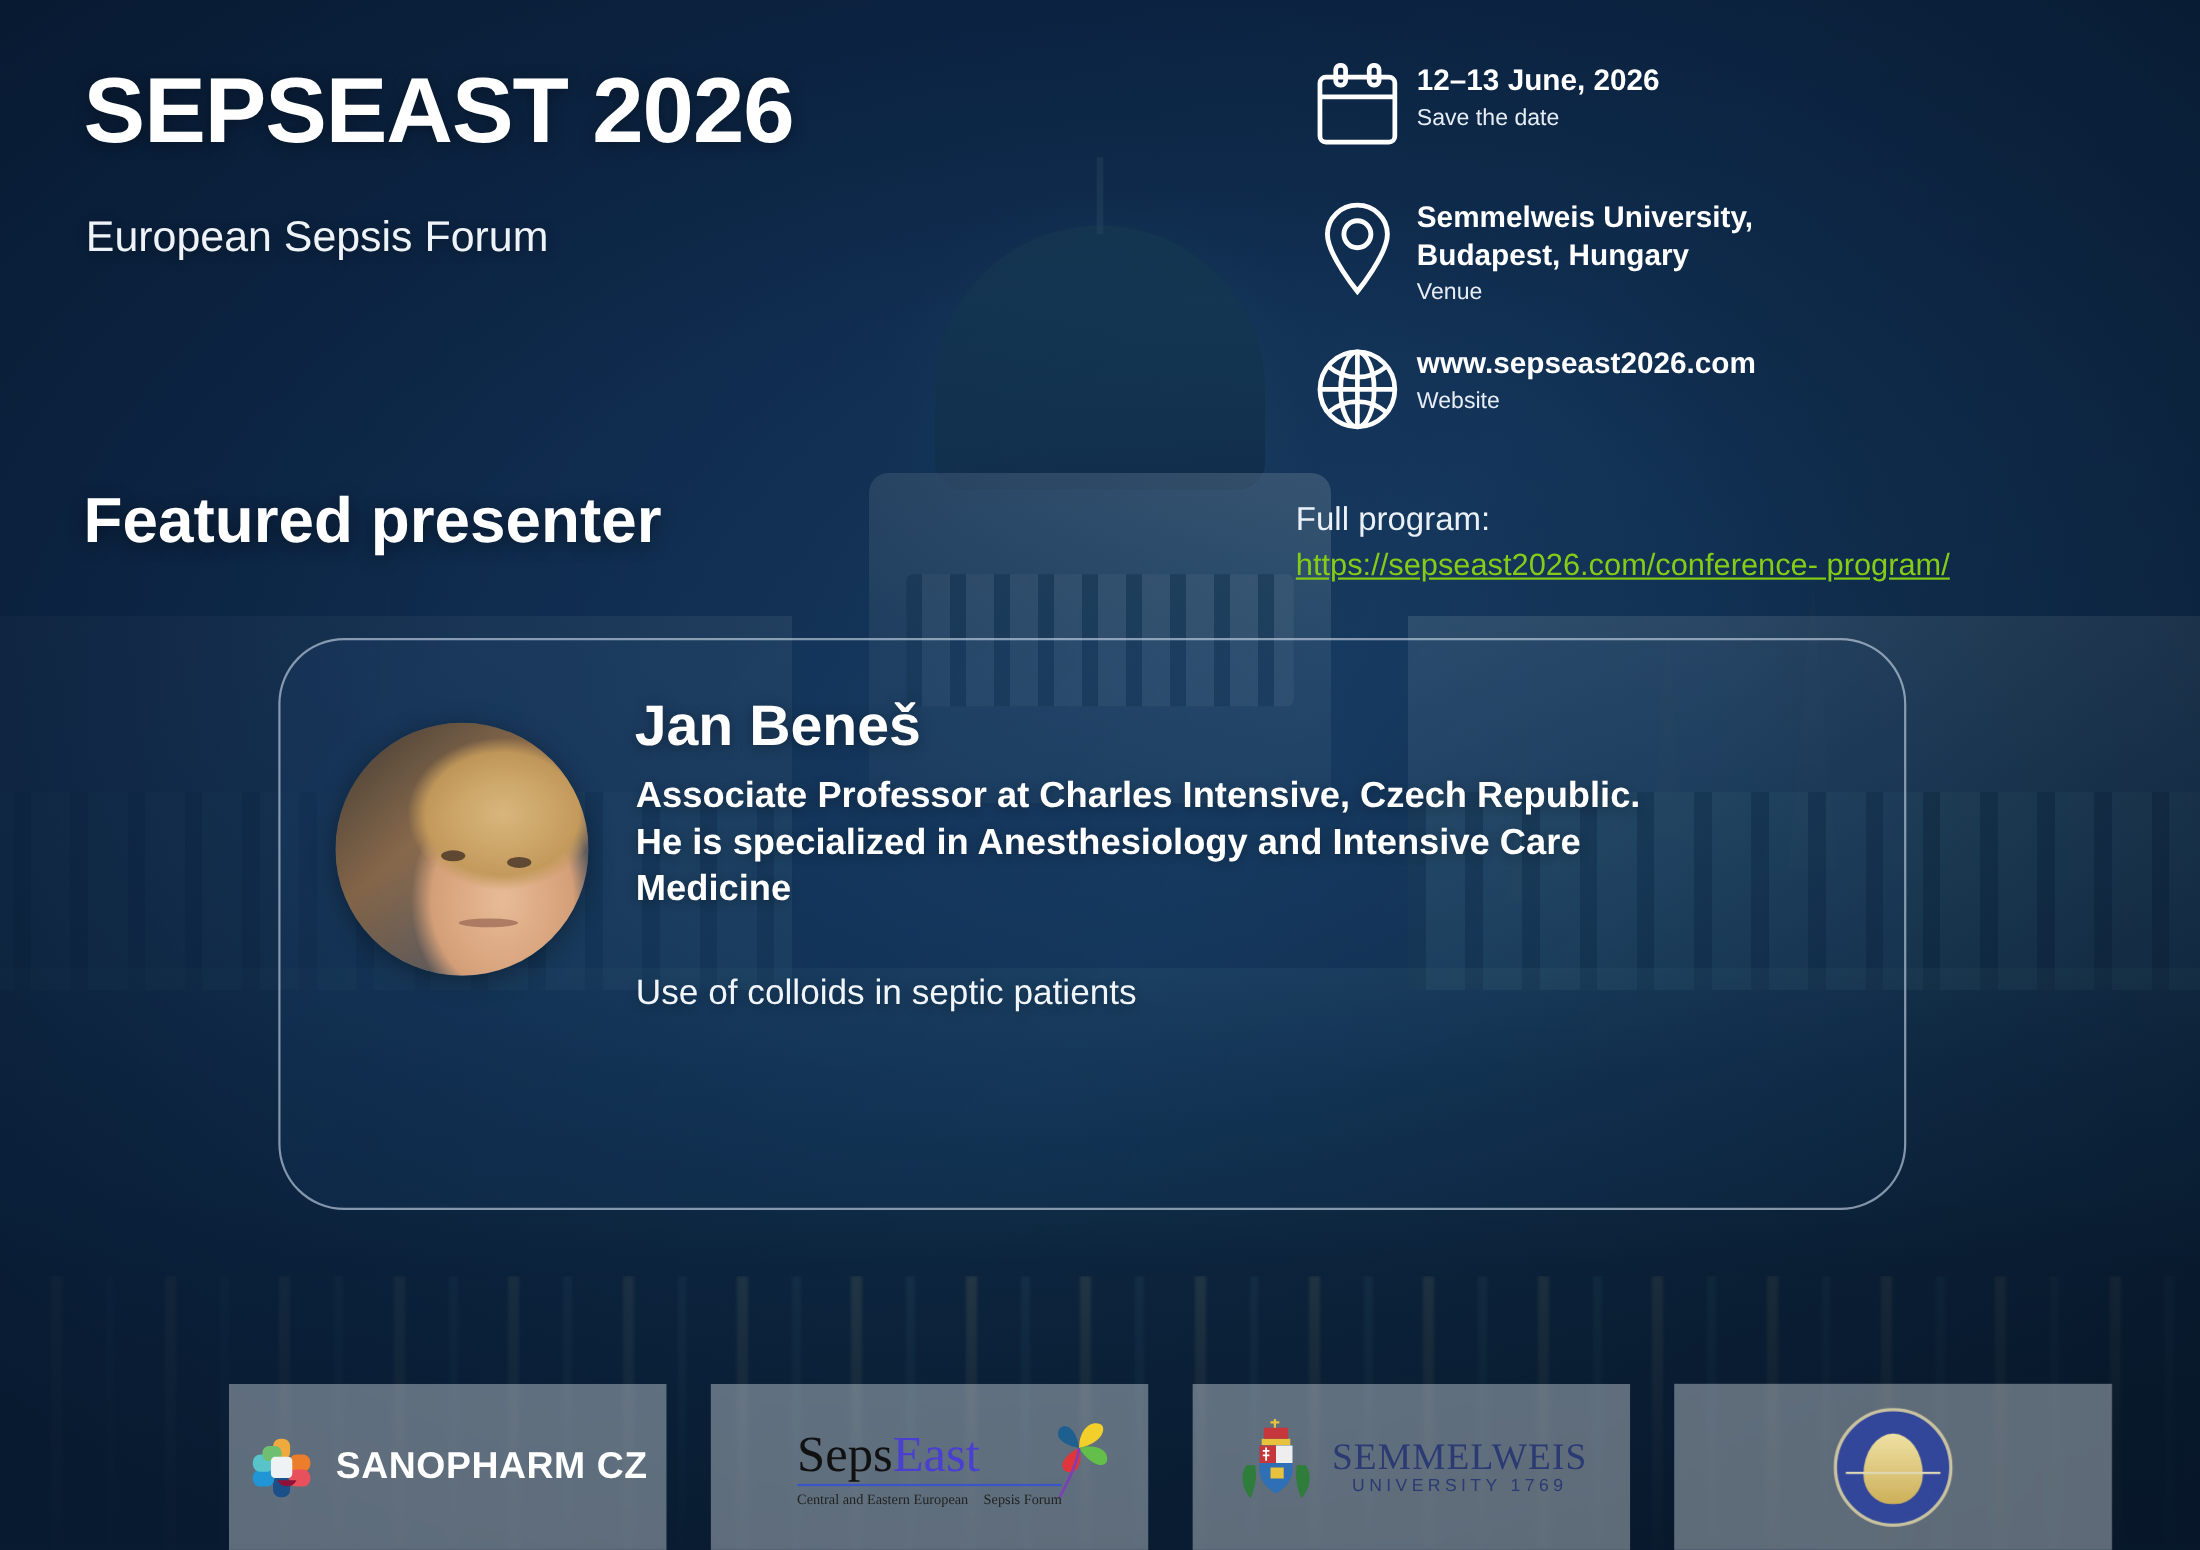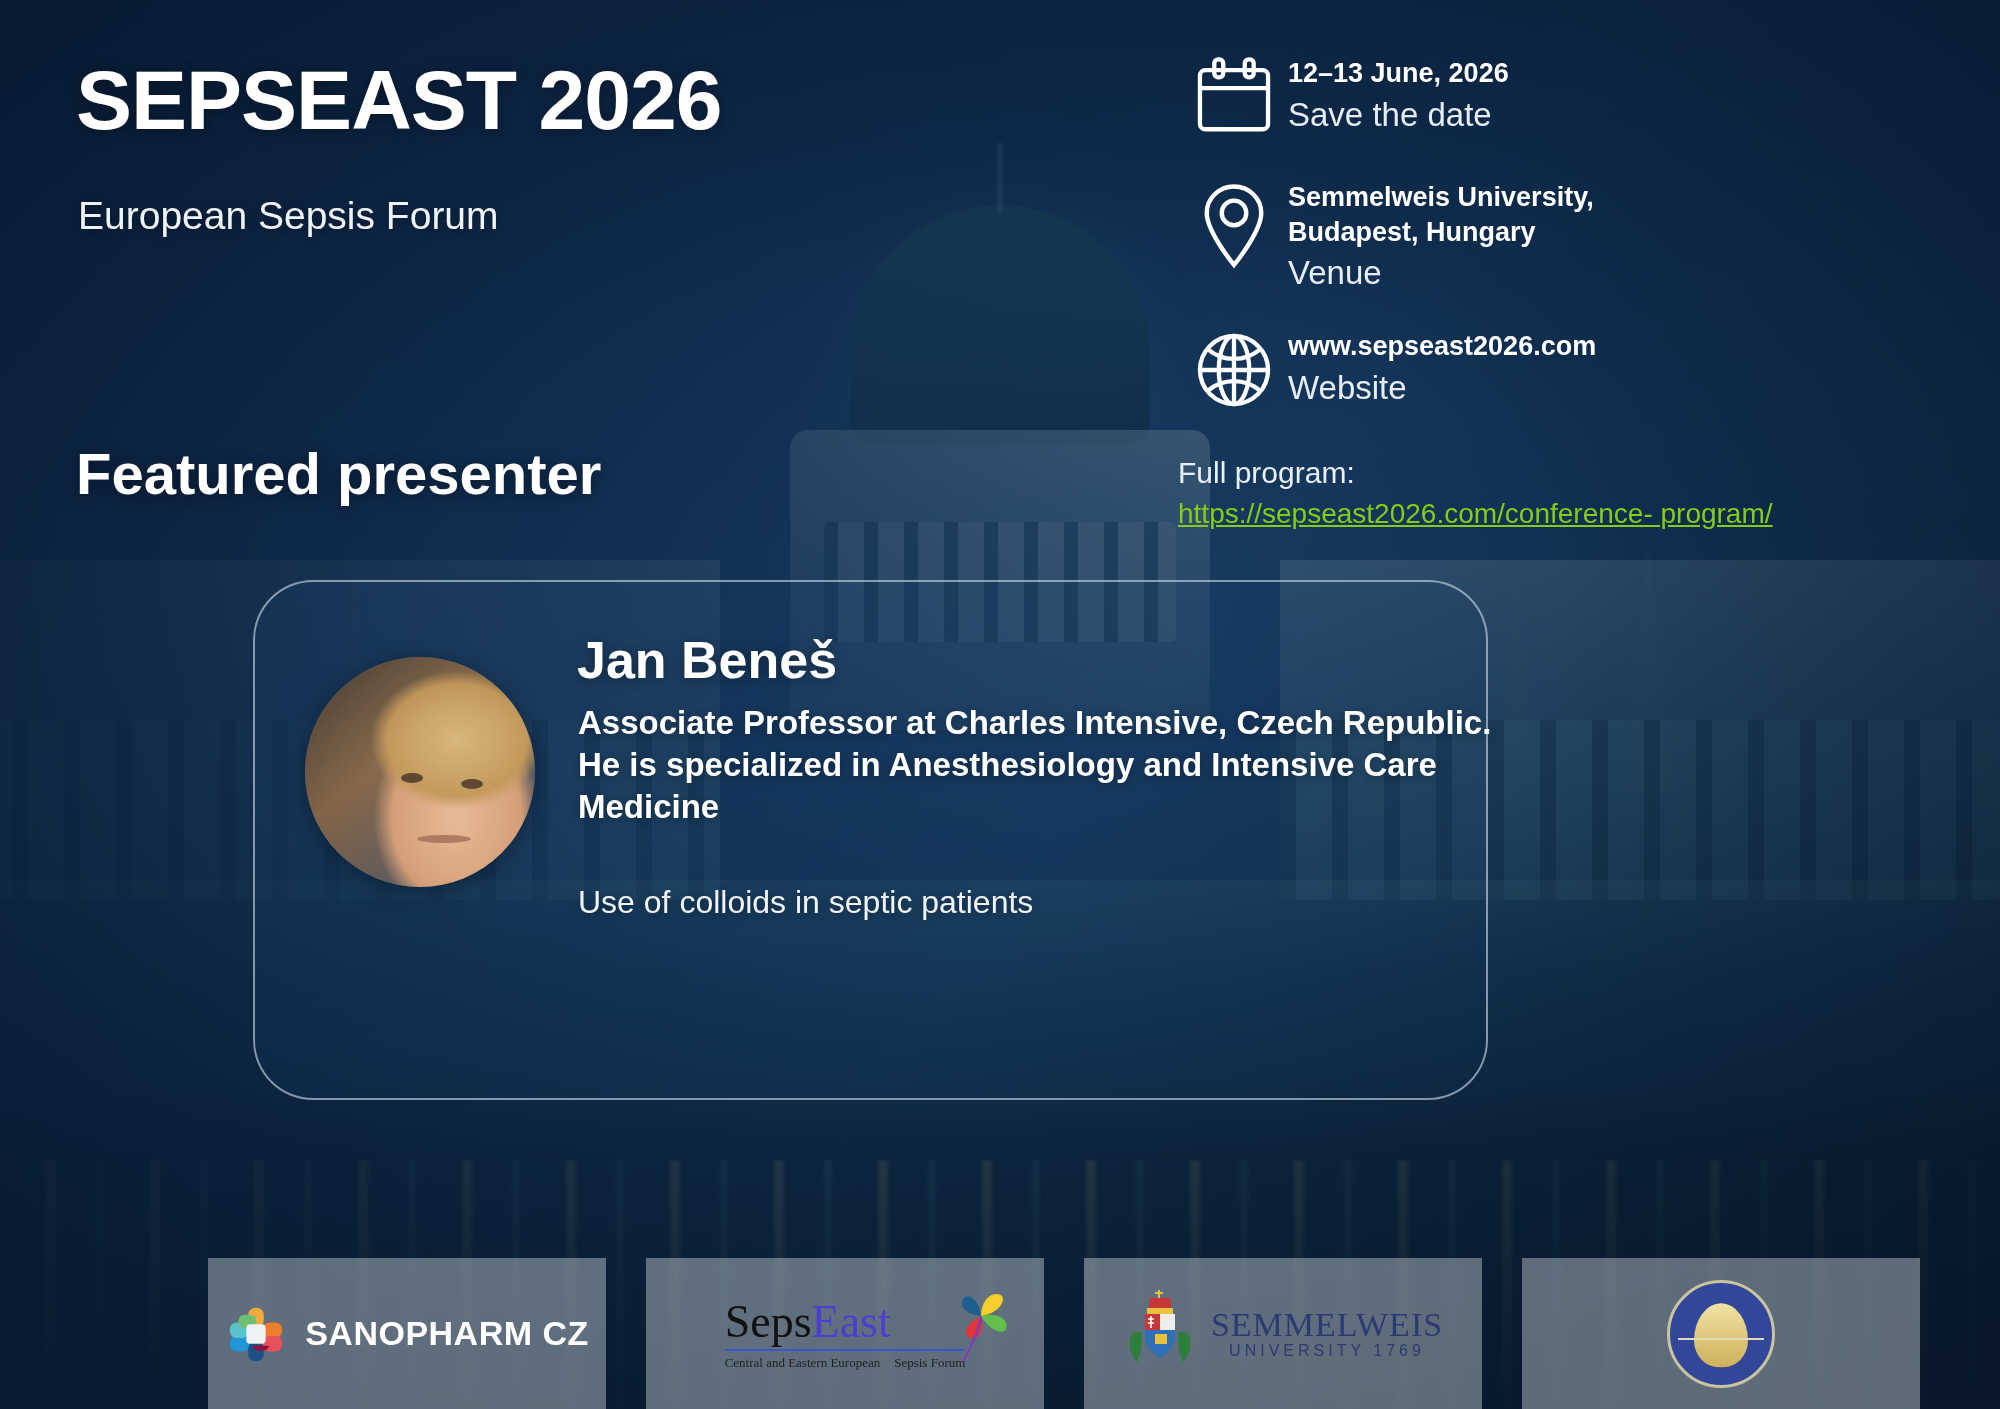--- a/index.html
+++ b/index.html
@@ -114,32 +114,32 @@
     font-size:58px; font-weight:700; color:#ffffff;
     text-shadow:0 3px 16px rgba(0,0,0,.45);
   }
 
   
   .info { position:absolute; left:1180px; top:50px; width:760px; }
   .info-row { display:flex; align-items:flex-start; margin-bottom:34px; }
   .info-icon { width:108px; flex:0 0 108px; display:flex; justify-content:center; padding-top:4px; }
   .info-text { padding-top:6px; }
   .info-primary { font-size:27px; font-weight:700; color:#ffffff; line-height:1.28; }
-  .info-secondary { font-size:33px; font-weight:400; color:#e6edf5; line-height:1.3; margin-top:3px; }
+  .info-secondary { font-size:21px; font-weight:400; color:#e6edf5; line-height:1.3; margin-top:3px; }
 
   .program { position:absolute; left:1178px; top:455px; width:820px; }
   .program-label { font-size:30px; color:#eaf0f7; line-height:1.22; }
   .program-link {
     font-size:28px; color:#84cc16; text-decoration:underline; line-height:1.28;
     display:inline-block; margin-top:4px; white-space:nowrap;
   }
 
   
   .card {
-    position:absolute; left:253px; top:580px; width:1235px; height:520px;
+    position:absolute; left:253px; top:580px; width:1480px; height:520px;
     border:2px solid rgba(205,218,232,.62); border-radius:60px;
     background:linear-gradient(135deg, rgba(30,72,120,.20), rgba(20,52,92,.12));
   }
   .avatar {
     position:absolute; left:50px; top:75px; width:230px; height:230px; border-radius:50%;
     overflow:hidden; background:#2b4d70;
     box-shadow:0 4px 22px rgba(0,0,0,.35);
   }
   .avatar .face {
     position:absolute; inset:0;

